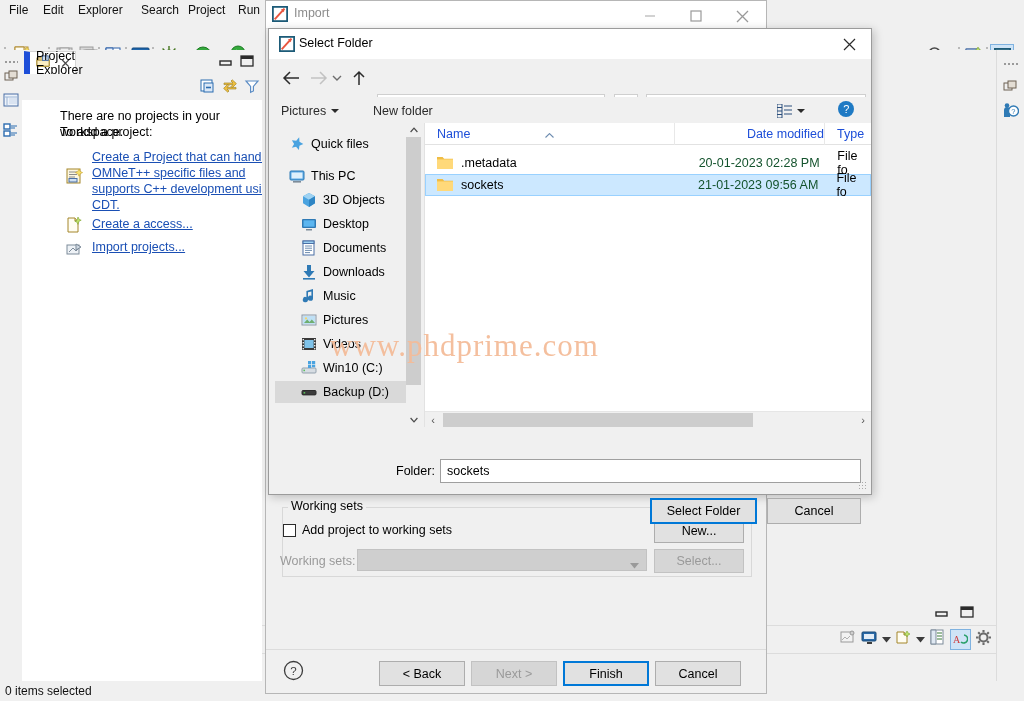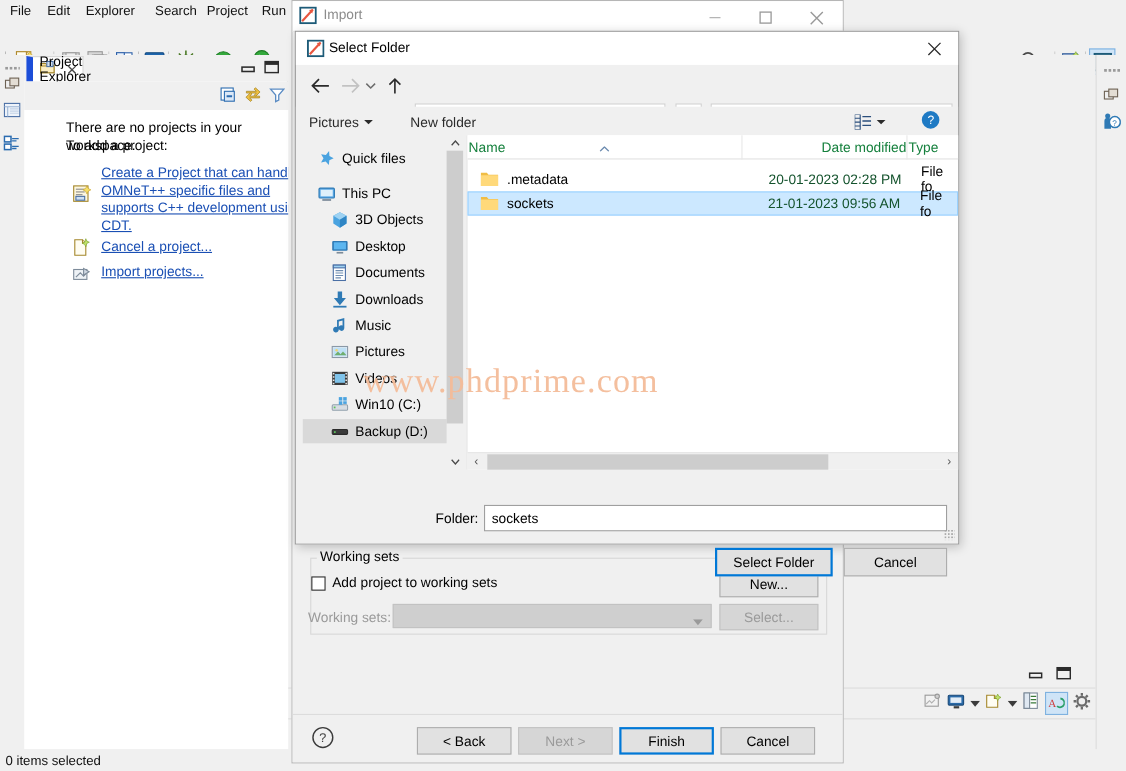--- a/index.html
+++ b/index.html
@@ -159,22 +159,22 @@
   .nav-item .ico { width:16px; height:16px; flex:none; }
 
   .nav-scroll { position:absolute; left:137px; top:0; width:15px; height:304px; background:#f0f0f0; }
   .nav-scroll .thumb { position:absolute; left:0; top:14px; width:15px; height:248px; background:#cdcdcd; }
   .nav-scroll .up, .nav-scroll .dn { position:absolute; left:0; width:15px; height:14px;
       display:flex; align-items:center; justify-content:center; cursor:pointer; }
   .nav-scroll .up { top:0; } .nav-scroll .dn { bottom:0; }
 
   .filepane { position:absolute; left:155px; top:0; right:0; height:304px; background:#fff; border-left:1px solid #e2e2e2;}
   .hdrrow { position:absolute; left:0; top:0; right:0; height:22px; background:#fff; border-bottom:1px solid #e2e2e2; }
-  .hdrcell { position:absolute; top:0; height:22px; font-size:12.5px; color:#15803d;
-             display:flex; align-items:center; padding-left:1px; border-right:1px solid #e8e8e8; cursor:pointer; }
+  .hdrcell { position:absolute; top:0; height:22px; font-size:12.5px; color:#1d4ed8;
+             display:flex; align-items:center; padding-left:12px; border-right:1px solid #e8e8e8; cursor:pointer; }
   .sortcaret { position:absolute; width:9px; height:5px; }
 
   .frow { position:absolute; left:0; right:0; height:22px; display:flex; align-items:center; cursor:pointer; }
   .frow.sel { background:#cce8ff; border:1px solid #99d1ff; }
   .frow .fi { width:16px; height:14px; margin-left:12px; flex:none; }
   .frow .nm { font-size:12.5px; color:#000; margin-left:8px; width:240px; }
   .frow .dm { font-size:12.5px; color:#14532d; width:140px; }
   .frow .tp { font-size:12.5px; color:#000; }
 
   .hscroll { position:absolute; left:0; right:0; bottom:0; height:16px; background:#f0f0f0; border-top:1px solid #e6e6e6; }
@@ -410,21 +410,21 @@
         </div>
 
         <div class="pe-row" style="left:42px; top:116px;">
           <span style="position:absolute; left:-26px; top:0px;">
             <svg width="18" height="18" viewBox="0 0 18 18">
               <path d="M2 2h7l3 3v11H2z" fill="#fffdf2" stroke="#a4862a"></path>
               <path d="M9 2v3h3" fill="#e8dfb8" stroke="#a4862a"></path>
               <path d="M12 1l1 2.2 2.2 1-2.2 1L12 8.4 11 6.2 8.8 5.2l2.2-1z" fill="#bfe26a" stroke="#7da22f" stroke-width=".6"></path>
             </svg>
           </span>
-          <span class="pe-link">Cancel a project...</span>
+          <span class="pe-link">Create a access...</span>
         </div>
 
         <div class="pe-row" style="left:42px; top:139px;">
           <span style="position:absolute; left:-26px; top:1px;">
             <svg width="18" height="18" viewBox="0 0 18 18">
               <rect x="1" y="5" width="12" height="9" fill="#eef2f6" stroke="#7d8b9a"></rect>
               <path d="M3 12l4-4 3 3 2-2" stroke="#7d8b9a" fill="none"></path>
               <path d="M10 4l5 3-5 3z" fill="#cfd8e2" stroke="#7d8b9a"></path>
             </svg>
           </span>

